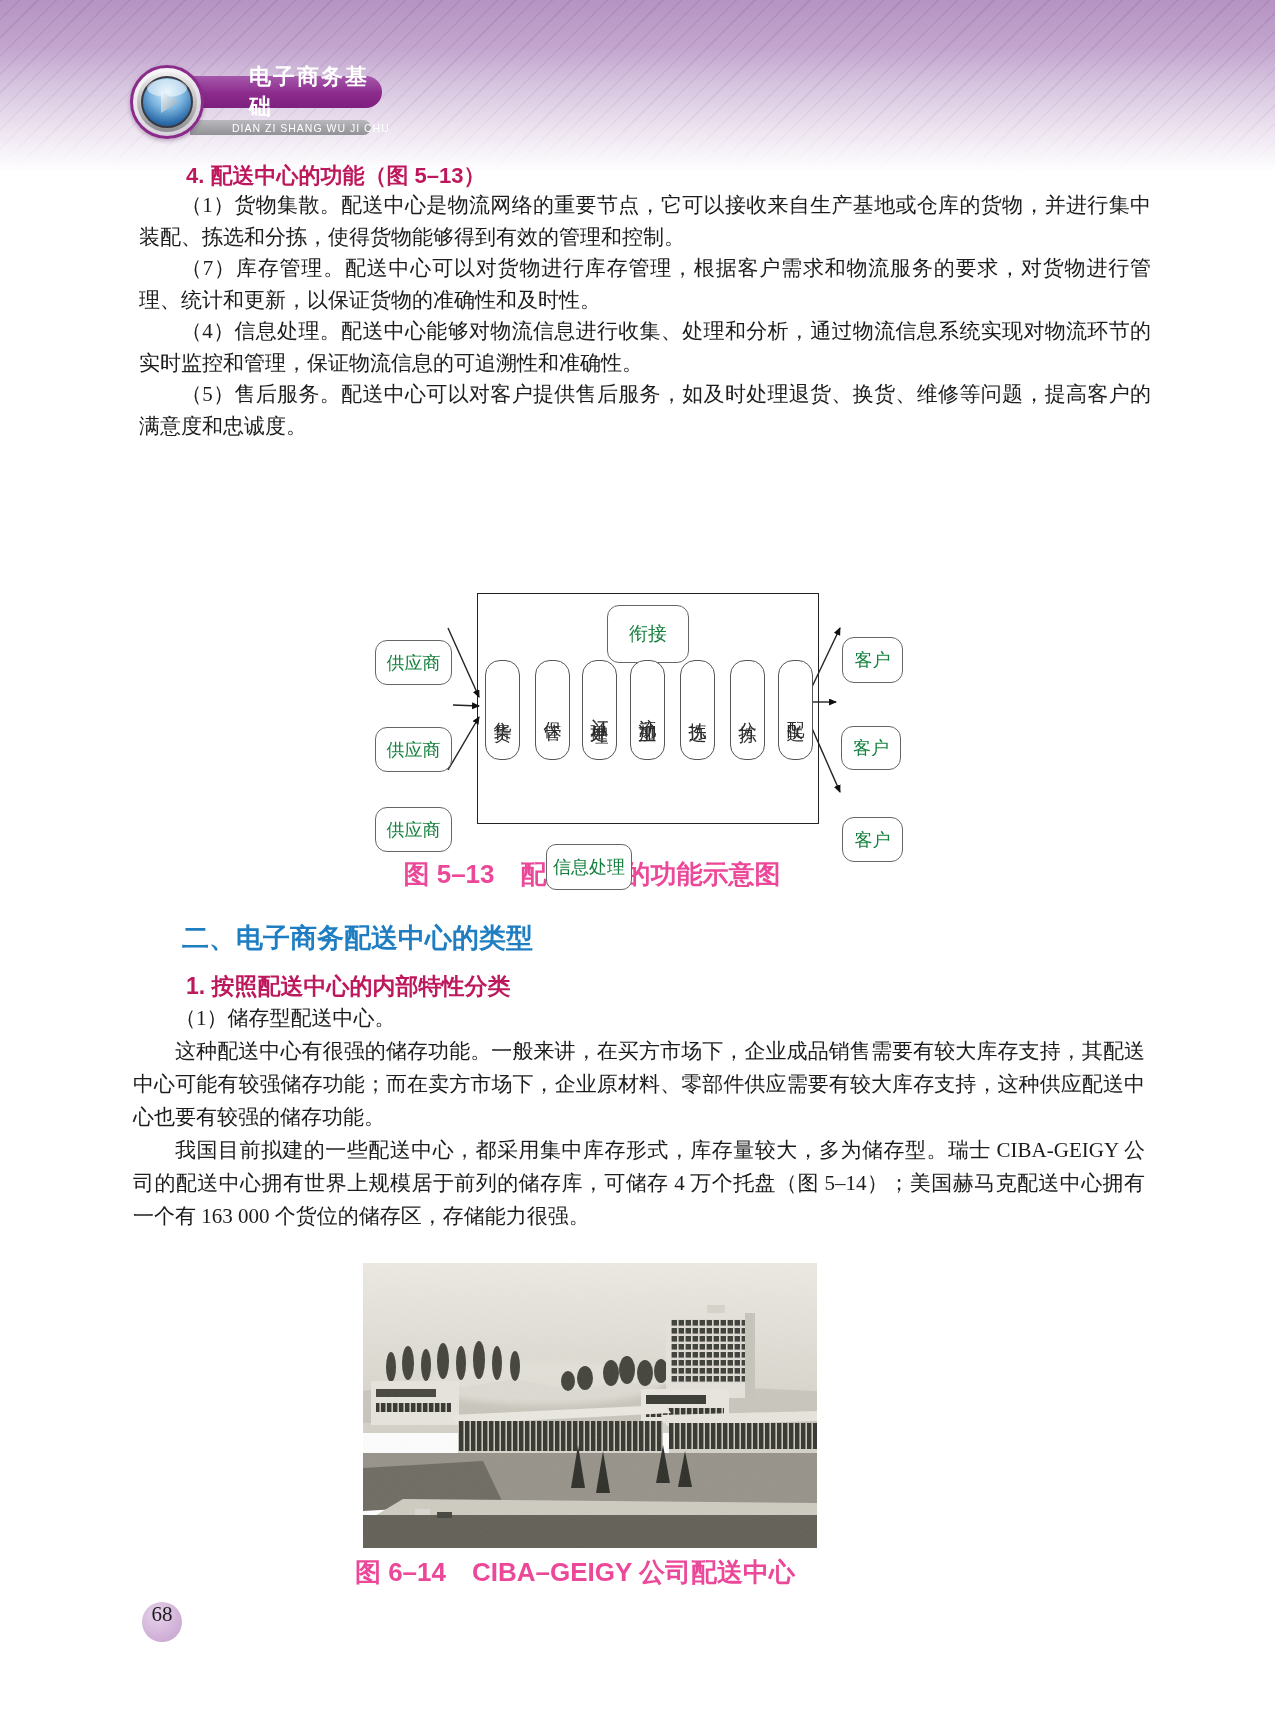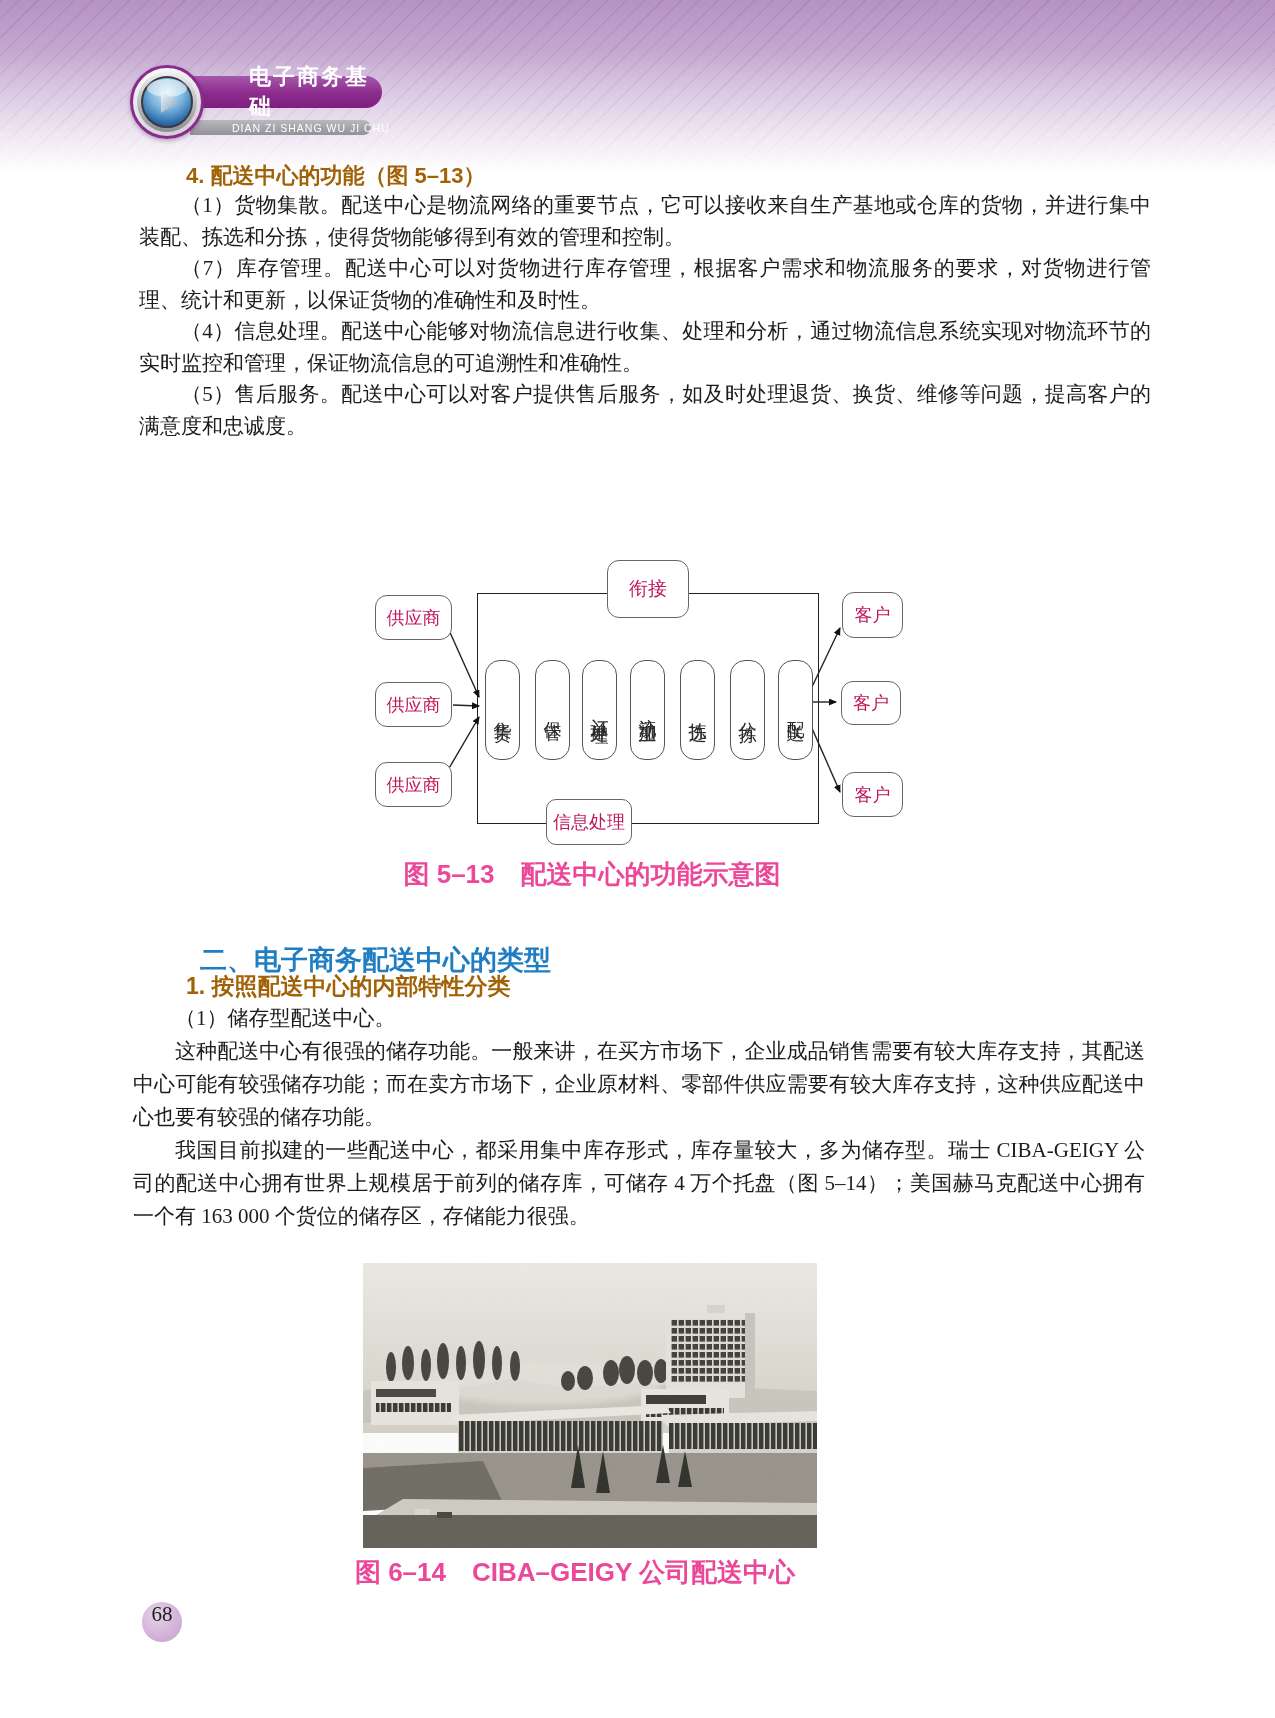--- a/index.html
+++ b/index.html
@@ -36,39 +36,39 @@
     background:radial-gradient(circle at 50% 30%,#d6ecfa 0%,#7db6e0 40%,#2a6aa8 75%,#174a80 100%);
     border:2px solid #3a3a42;box-sizing:border-box;}
   .logo-circle .gloss{position:absolute;left:14px;top:11px;width:40px;height:18px;border-radius:50%;
     background:rgba(255,255,255,.5);}
   .logo-circle .tri{position:absolute;left:28px;top:23px;width:18px;height:22px;
     clip-path:polygon(0 0,100% 50%,0 100%);
     background:linear-gradient(135deg,#f4fafd 0%,#b9cdd9 50%,#7e97a6 100%);}
 
   
   .h-orange{position:absolute;font-family:"Liberation Sans","DejaVu Sans",sans-serif;
-    font-weight:bold;font-size:22px;color:#a16207;white-space:nowrap;}
+    font-weight:bold;font-size:22px;color:#be185d;white-space:nowrap;}
   .h-blue{position:absolute;font-family:"Liberation Sans","DejaVu Sans",sans-serif;
     font-weight:bold;font-size:27px;color:#1f7ec2;white-space:nowrap;}
   .bodyblock{position:absolute;left:133px;width:1012px;font-size:21px;text-align:justify;}
   .bodyblock p{margin:0;text-indent:2em;}
   .bb-upper{top:190px;line-height:31.5px;margin-left:6px;}
   .bb-lower{top:1002px;line-height:33px;}
 
   
   .fig-caption{position:absolute;width:500px;text-align:center;
     font-family:"Liberation Sans","DejaVu Sans",sans-serif;font-weight:bold;
     font-size:26px;color:#ec4899;white-space:nowrap;}
 
   
   .dg-rect{position:absolute;left:477px;top:593px;width:342px;height:231px;
     border:1px solid #222;box-sizing:border-box;z-index:1;background:transparent;}
   .dg-box{position:absolute;background:#ffffff;border:1.4px solid #666;box-sizing:border-box;
     display:flex;align-items:center;justify-content:center;z-index:3;
-    font-size:19px;color:#be185d;}
+    font-size:19px;color:#15803d;margin-top:45px;}
   .dg-box.round12{border-radius:12px;}
   .dg-vbox{position:absolute;width:35px;height:100px;top:660px;background:#fff;
     border:1.4px solid #555;border-radius:15px;box-sizing:border-box;z-index:3;
     display:flex;align-items:center;justify-content:center;}
   .dg-vbox span{writing-mode:vertical-rl;text-orientation:upright;font-size:18px;
     color:#2b2b2b;letter-spacing:3px;line-height:1;}
   .dg-arrows{position:absolute;left:340px;top:550px;z-index:2;}
 
   
   .photo{position:absolute;left:363px;top:1263px;width:454px;height:285px;z-index:1;}
@@ -152,21 +152,21 @@
     </div>
   <div class="dg-vbox" style="left:730px;">
     <span>分拣</span>
     </div>
   <div class="dg-vbox" style="left:778px;">
     <span>配送</span>
     </div>
 
   <div class="fig-caption" style="left:342px;top:857px;">图 5–13　配送中心的功能示意图</div>
 
-  <div class="h-blue" style="left:200px;top:920px;margin-top:22px;">二、电子商务配送中心的类型</div>
+  <div class="h-blue" style="left:182px;top:920px;">二、电子商务配送中心的类型</div>
   <div class="h-orange" style="left:186px;top:971px;font-size:23px;">1. 按照配送中心的内部特性分类</div>
 
   <div class="bodyblock bb-lower">
     <p>（1）储存型配送中心。</p>
     <p>这种配送中心有很强的储存功能。一般来讲，在买方市场下，企业成品销售需要有较大库存支持，其配送中心可能有较强储存功能；而在卖方市场下，企业原材料、零部件供应需要有较大库存支持，这种供应配送中心也要有较强的储存功能。</p>
     <p>我国目前拟建的一些配送中心，都采用集中库存形式，库存量较大，多为储存型。瑞士 CIBA-GEIGY 公司的配送中心拥有世界上规模居于前列的储存库，可储存 4 万个托盘（图 5–14）；美国赫马克配送中心拥有一个有 163 000 个货位的储存区，存储能力很强。</p>
   </div>
 
   <svg class="photo" viewBox="0 0 454 285">
     <defs>

